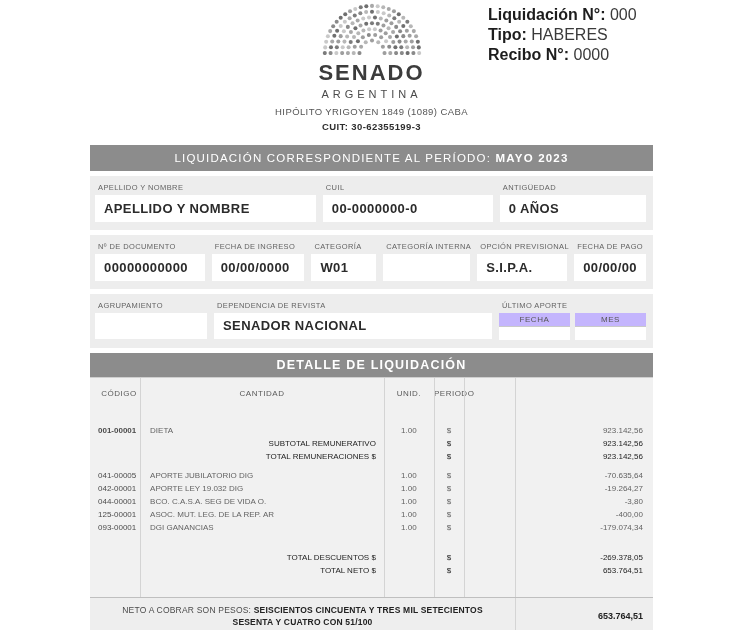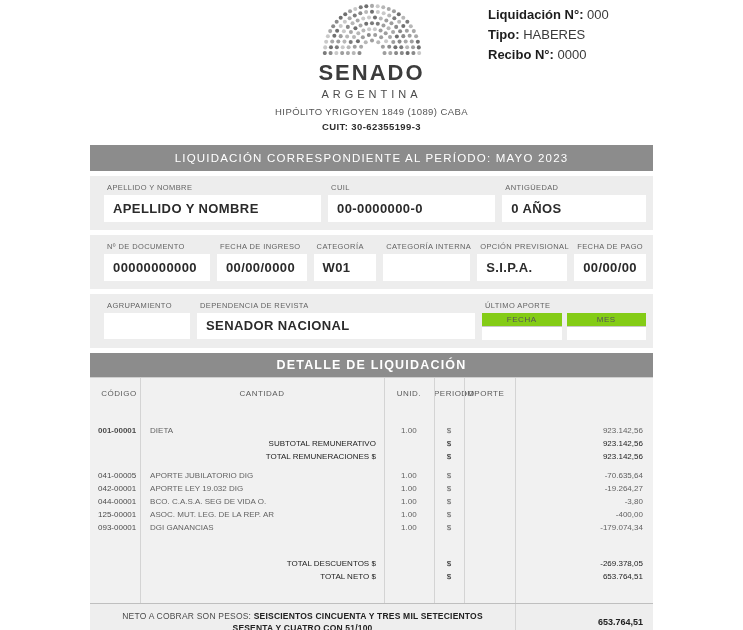--- a/index.html
+++ b/index.html
@@ -9,67 +9,67 @@
     font-family:"Liberation Sans", sans-serif;
     -webkit-font-smoothing:antialiased;
   }
   .page { width:563px; margin:0 auto; position:relative; }
 
   
   .hdr { position:relative; height:98px; }
   .logo-block { position:absolute; left:50%; top:3px; transform:translateX(-50%); text-align:center; }
   .logo-title { font-size:22px; font-weight:bold; letter-spacing:2px; color:#3c3c3c; line-height:26px; margin-top:1px; }
   .logo-sub { font-size:11px; letter-spacing:4px; color:#4a4a4a; margin-top:2px; }
-  .doc-info { position:absolute; left:398px; top:5px; font-size:13px; color:#3a3a3a; line-height:20px; white-space:nowrap; }
+  .doc-info { position:absolute; left:398px; top:5px; font-size:16px; color:#3a3a3a; line-height:20px; white-space:nowrap; }
   .doc-info .lbl { font-weight:bold; color:#1d1d1d; }
   .address { text-align:center; margin-top:8px; }
   .addr1 { font-size:9.5px; color:#555; letter-spacing:0.4px; }
   .addr2 { font-size:9.5px; color:#2e2e2e; font-weight:bold; letter-spacing:0.4px; margin-top:4px; }
 
   
   .banner {
     background:#8c8c8c; color:#fff; text-align:center;
     height:26px; line-height:26px; font-size:11.5px; letter-spacing:1.2px;
   }
-  .banner .b { font-weight:normal; }
+  .banner .b { font-weight:bold; }
   .banner1 { margin-top:13px; }
   .banner2 { margin-top:5px; height:24px; line-height:24px; font-size:12.5px; font-weight:bold; }
 
   
-  .fields { background:#ededed; margin-top:5px; padding:7px 7px 8px 14px; display:flex; gap:7px; }
+  .fields { background:#ededed; margin-top:5px; padding:7px 7px 8px 5px; display:flex; gap:7px; }
   .fg { display:flex; flex-direction:column; }
   .fl { font-size:7.5px; color:#636363; letter-spacing:0.4px; margin:0 0 3px 3px; white-space:nowrap; }
   .fv {
     background:#fff; height:27px; line-height:27px; padding:0 9px;
     font-size:13px; font-weight:bold; color:#2b2b2b; letter-spacing:0.4px; white-space:nowrap; overflow:hidden;
   }
   .r1-a { width:222px; } .r1-b { width:171px; } .r1-c { width:147px; }
   .r2-a { width:110px; } .r2-b { width:93px; } .r2-c { width:65px; }
   .r2-d { width:87px; }  .r2-e { width:90px; } .r2-f { flex:1; }
-  .r3-a { width:86px; }  .r3-b { width:278px; } .r3-c { flex:1; }
+  .r3-a { width:112px; }  .r3-b { width:278px; } .r3-c { flex:1; }
   .row3 .fv { height:26px; line-height:26px; }
   .ua-grid { display:grid; grid-template-columns:1fr 1fr; column-gap:5px; }
-  .ua-h { background:#84cc16; border-bottom:1px solid #c9c9c9; height:14px; line-height:14px; text-align:center; font-size:8px; color:#555; letter-spacing:0.6px; }
+  .ua-h { background:#c4b5fd; border-bottom:1px solid #c9c9c9; height:14px; line-height:14px; text-align:center; font-size:8px; color:#555; letter-spacing:0.6px; }
   .ua-v { background:#fff; height:13px; }
 
   
   .table { background:#f1f1f1; position:relative; border-top:1px solid #cfcfcf; padding-bottom:20px; }
   .vline { position:absolute; top:0; bottom:0; width:1px; background:#d4d4d4; }
   .vl1 { left:8.9%; } .vl2 { left:52.2%; } .vl3 { left:61.1%; } .vl4 { left:66.4%; } .vl5 { left:75.5%; }
   .t-row { display:grid; grid-template-columns:8.9% 43.3% 8.9% 5.3% 9.1% 24.5%; line-height:13px; font-size:8px; }
   .t-head { height:32px; align-items:center; line-height:32px; color:#5a5a5a; letter-spacing:0.5px; }
   .t-head > div { text-align:center; }
   .t-head .c-desc { text-align:center; }
   .c-cod { padding-left:8px; }
   .c-desc { padding-left:10px; padding-right:8px; }
   .c-cant, .c-unid, .c-per { text-align:center; }
   .c-imp { text-align:right; padding-right:10px; }
   .t-body { padding-top:14px; position:relative; z-index:1; }
   .tgroup + .tgroup { margin-top:6px; }
-  .tgroup:nth-child(3) { margin-top:23px; }
+  .tgroup:nth-child(3) { margin-top:17px; }
   .t-row.data { color:#636363; }
   .t-row.data .c-cod { color:#4c4c4c; }
   .t-row.boldrow { color:#222; font-weight:normal; }
   .t-row .c-desc.right { text-align:right; }
   .codbold { font-weight:bold; color:#2a2a2a; }
 
   
   .net-row { background:#eeeeee; border-top:1px solid #bfbfbf; display:flex; height:37px; }
   .net-text { width:75.5%; text-align:center; font-size:8.5px; color:#4b4b4b; padding:6px 14px 0 14px; line-height:12px; letter-spacing:0.2px; }
   .net-text .b { font-weight:bold; color:#222; }
@@ -301,21 +301,20 @@
     <div class="vline vl1"></div>
     <div class="vline vl2"></div>
     <div class="vline vl3"></div>
     <div class="vline vl4"></div>
     <div class="vline vl5"></div>
     <div class="t-row t-head">
       <div class="c-cod">CÓDIGO</div>
       <div class="c-cant">CANTIDAD</div>
       <div class="c-unid">UNID.</div>
       <div class="c-per">PERIODO</div>
-      <div class="c-imp">IMPORTE</div>
     </div>
     <div class="t-body" id="t-body">
         <div class="tgroup">
           <div class="t-row data">
     <div class="c-cod codbold">001-00001</div>
     <div class="c-desc">DIETA</div>
     <div class="c-cant">1.00</div>
     <div class="c-unid">$</div>
     <div class="c-per"></div>
     <div class="c-imp">923.142,56</div>

